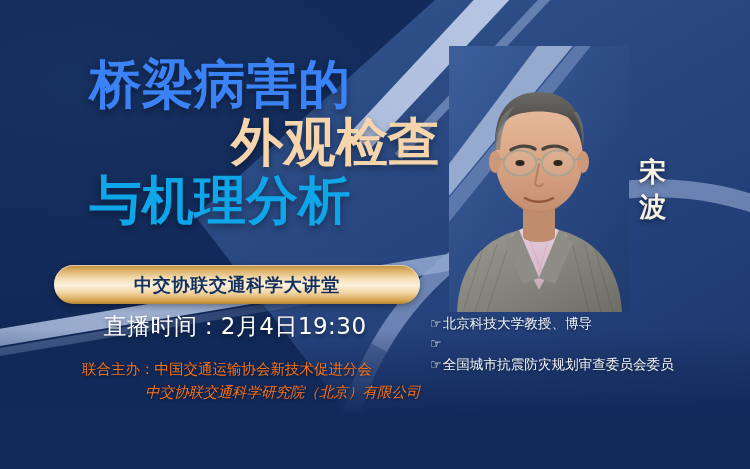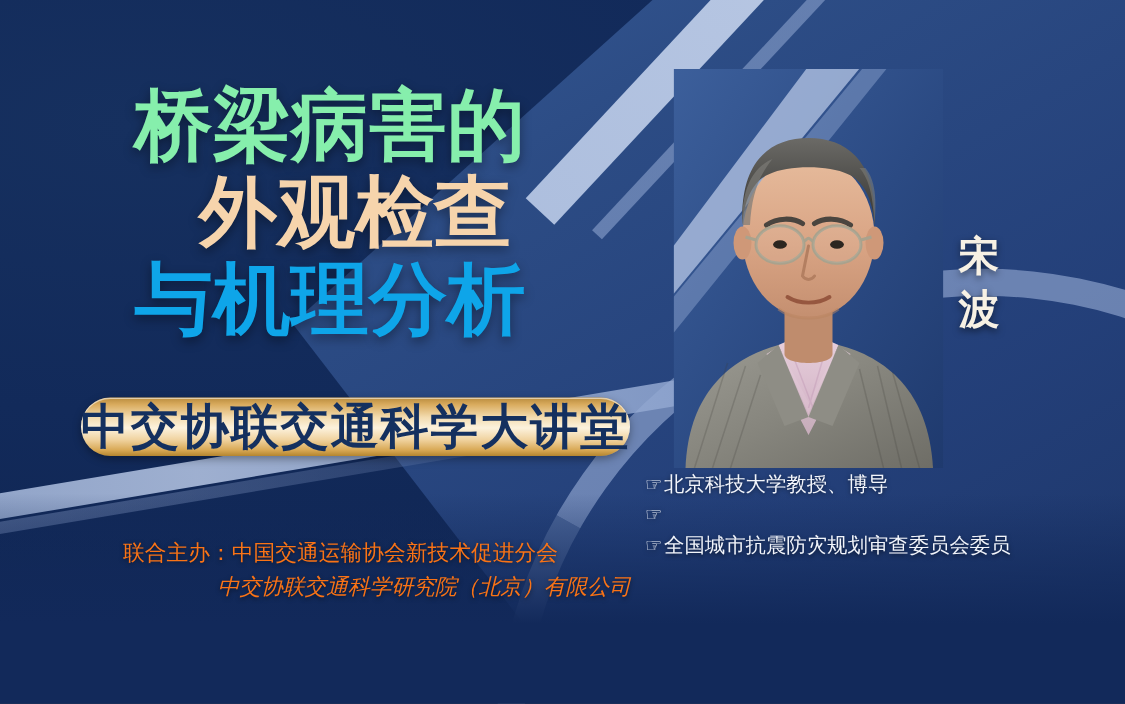--- a/index.html
+++ b/index.html
@@ -91,35 +91,35 @@
     letter-spacing:.01em;
     font-weight:bold;
     font-family:"DejaVu Sans","Liberation Sans",sans-serif;
   }
   .hl-line{
     display:block;
     font-size:52px;
     margin-bottom:6px;
     white-space:nowrap;
   }
-  .hl-1{color:#86efac;text-shadow:0 3px 7px rgba(0,0,0,.40);}
-  .hl-2{color:#f6d4ac;text-shadow:0 3px 7px rgba(0,0,0,.40);padding-left:34px;}
+  .hl-1{color:#3b82f6;text-shadow:0 3px 7px rgba(0,0,0,.40);}
+  .hl-2{color:#f6d4ac;text-shadow:0 3px 7px rgba(0,0,0,.40);padding-left:34px;text-align:right;}
   .hl-3{color:#0ea5e9;text-shadow:0 3px 7px rgba(0,0,0,.40);}
 
   
   .pill{
     position:absolute;left:54px;top:265px;
     width:366px;height:39px;
     border-radius:20px;
     background:linear-gradient(180deg,#b98b3c 0%,#d9ab5e 12%,#f3dcb0 34%,#fcf2dd 52%,#f0d3a0 72%,#d8a854 90%,#b4852f 100%);
     box-shadow:0 2px 6px rgba(0,0,0,.35), inset 0 1px 0 rgba(255,255,255,.55);
     display:flex;align-items:center;justify-content:center;
   }
   .pill-text{
-    font-size:32px;font-weight:bold;
+    font-size:18px;font-weight:bold;
     color:#14305f;
     letter-spacing:.04em;
     font-family:Liberation Mono, monospace;
     white-space:nowrap;
   }
 
   
   .livetime{
     position:absolute;left:0;top:311px;width:470px;
     text-align:center;
@@ -295,20 +295,21 @@
   <div class="headline">
     <span class="hl-line hl-1">桥梁病害的</span>
     <span class="hl-line hl-2">外观检查</span>
     <span class="hl-line hl-3">与机理分析</span>
   </div>
 
   <div class="pill">
     <span class="pill-text">中交协联交通科学大讲堂</span>
   </div>
 
+  <div class="livetime">直播时间：2月4日19:30</div>
 
   <div class="organizers">
     <div class="org-1">联合主办：中国交通运输协会新技术促进分会</div>
     <div class="org-2">中交协联交通科学研究院（北京）有限公司</div>
   </div>
 
   <div class="speaker-name">
     <span>宋</span>
     <span>波</span>
   </div>

